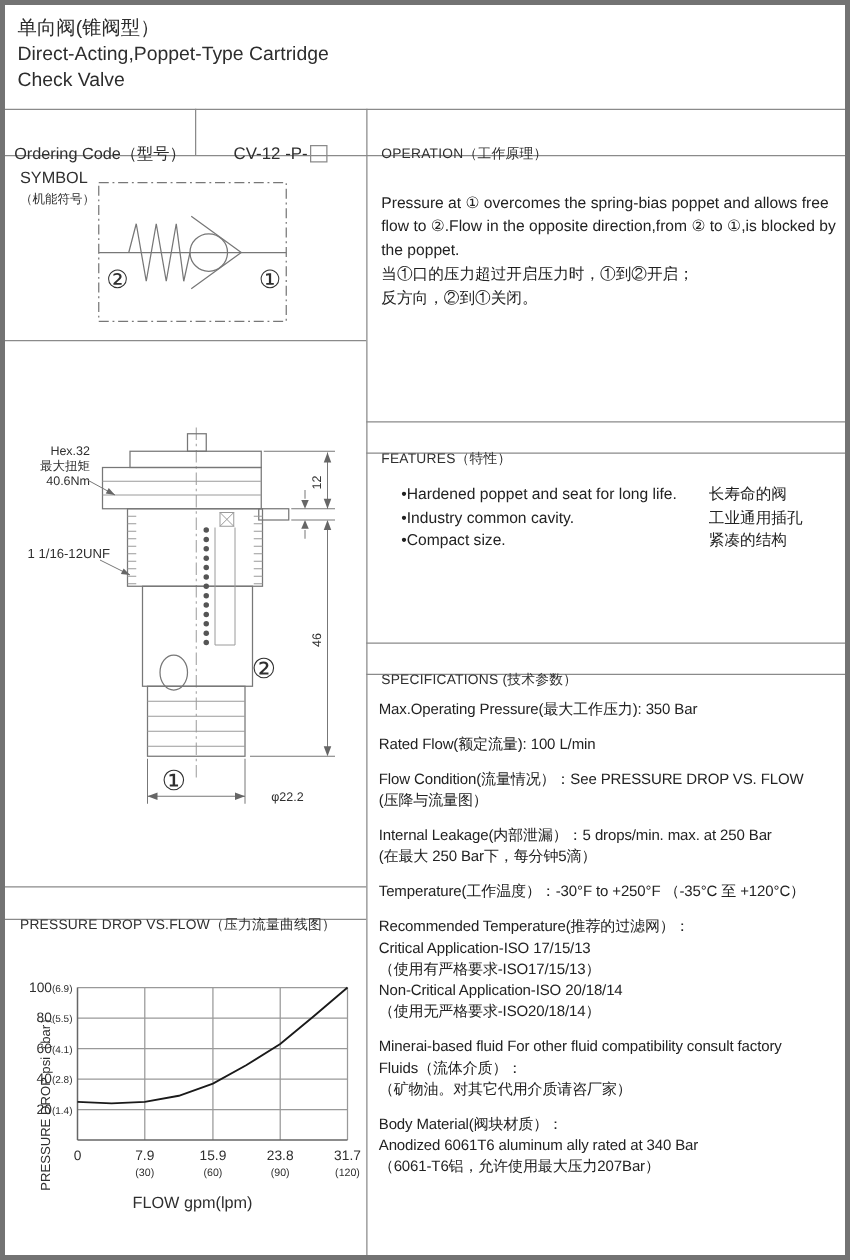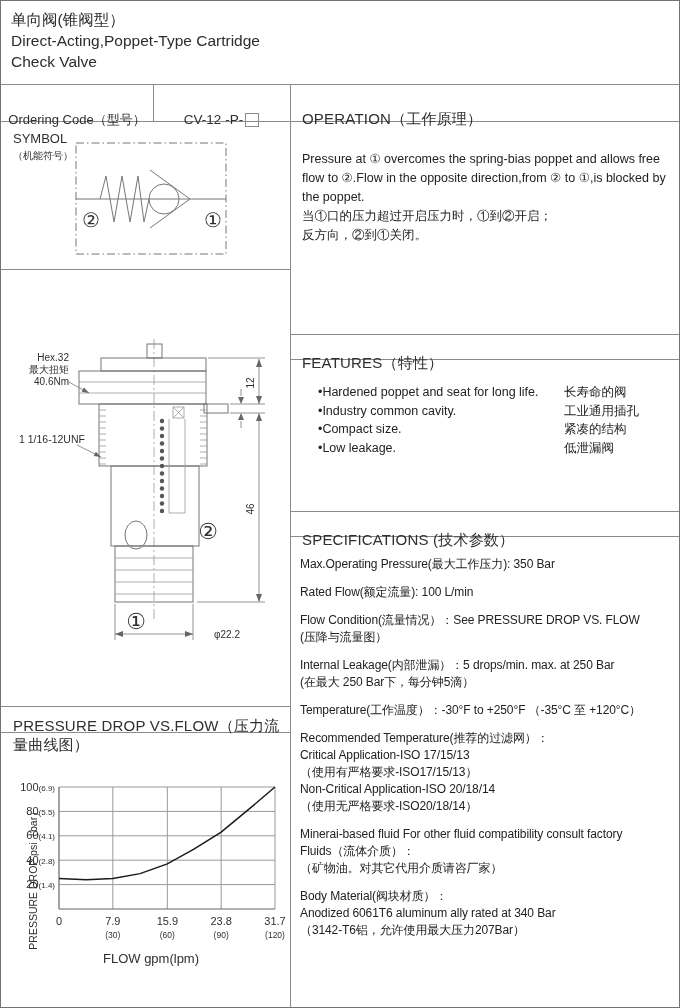--- a/index.html
+++ b/index.html
@@ -1,23 +1,23 @@
 <!DOCTYPE html>
 <html><head>
 <meta charset="utf-8">
 <style>
   html,body{margin:0;padding:0;background:#e8e8e8;}
   .page{position:relative;width:680px;height:1008px;background:#fff;margin:0 auto;
-        border:1px solid #737373;box-sizing:border-box;overflow:hidden;
+        border:4px solid #737373;box-sizing:border-box;overflow:hidden;
         font-family:"Liberation Sans",sans-serif;color:#2f2f2f;}
   .h{position:absolute;height:1px;background:#8a8a8a;}
   .v{position:absolute;width:1px;background:#8a8a8a;}
   .cell{position:absolute;display:flex;align-items:center;margin-top:17px;}
   .center{justify-content:center;}
-  .sec-title{font-size:15px;letter-spacing:.2px;}
+  .sec-title{font-size:11px;letter-spacing:.2px;}
   .title-block{position:absolute;left:10px;top:8px;line-height:21px;font-size:15.5px;color:#2d2d2d;}
   .code-box{display:inline-block;width:12px;height:12px;border:1px solid #8a8a8a;margin-left:2px;vertical-align:-2px;}
   .op-text{position:absolute;left:301px;top:149px;width:374px;font-size:12.5px;line-height:19px;color:#222;}
   .op-zh{white-space:nowrap;}
   .feature-row{display:flex;line-height:18.5px;font-size:12.5px;white-space:nowrap;color:#222;}
   .feature-en{width:246px;margin-left:16px;}
   .features-list{position:absolute;left:301px;top:382px;width:372px;}
   .specs{position:absolute;left:299px;top:555px;width:378px;font-size:12px;line-height:17px;
          letter-spacing:-0.1px;color:#222;}
   .spec-group{margin-bottom:11px;}
@@ -153,24 +153,20 @@
         <span>长寿命的阀</span>
       </div>
       <div class="feature-row">
         <span class="feature-en">•Industry common cavity.</span>
         <span>工业通用插孔</span>
       </div>
       <div class="feature-row">
         <span class="feature-en">•Compact size.</span>
         <span>紧凑的结构</span>
       </div>
-      <div class="feature-row">
-        <span class="feature-en">•Low leakage.</span>
-        <span>低泄漏阀</span>
-      </div>
     </div>
 
   <div class="cell sec-title" style="left:301px;top:510px;width:370px;height:25px">SPECIFICATIONS (技术参数）</div>
   <div class="specs">
       <div class="spec-group">
         <div class="spec-line">Max.Operating Pressure(最大工作压力): 350 Bar</div>
       </div>
       <div class="spec-group">
         <div class="spec-line">Rated Flow(额定流量): 100 L/min</div>
       </div>
@@ -193,21 +189,21 @@
         <div class="spec-line">（使用无严格要求-ISO20/18/14）</div>
       </div>
       <div class="spec-group">
         <div class="spec-line">Minerai-based fluid For other  fluid compatibility consult  factory</div>
         <div class="spec-line">Fluids（流体介质）：</div>
         <div class="spec-line">（矿物油。对其它代用介质请咨厂家）</div>
       </div>
       <div class="spec-group">
         <div class="spec-line">Body Material(阀块材质）：</div>
         <div class="spec-line">Anodized 6061T6 aluminum ally rated at 340 Bar</div>
-        <div class="spec-line">（3142-T6铝，允许使用最大压力207Bar）</div>
+        <div class="spec-line">（6061-T6铝，允许使用最大压力207Bar）</div>
       </div>
     </div>
 
   <div class="cell sec-title" style="left:12px;top:705px;width:276px;height:26px">PRESSURE DROP VS.FLOW（压力流量曲线图）</div>
   <svg id="chart-svg" style="left:2px;top:731px" width="287" height="274" viewBox="0 0 287 274">
       <line x1="56" y1="152.6" x2="272" y2="152.6" stroke="#999999" stroke-width="1"></line>
       <line x1="56" y1="128.2" x2="272" y2="128.2" stroke="#999999" stroke-width="1"></line>
       <line x1="56" y1="103.8" x2="272" y2="103.8" stroke="#999999" stroke-width="1"></line>
       <line x1="56" y1="79.39999999999999" x2="272" y2="79.39999999999999" stroke="#999999" stroke-width="1"></line>
       <line x1="56" y1="55" x2="272" y2="55" stroke="#999999" stroke-width="1"></line>

